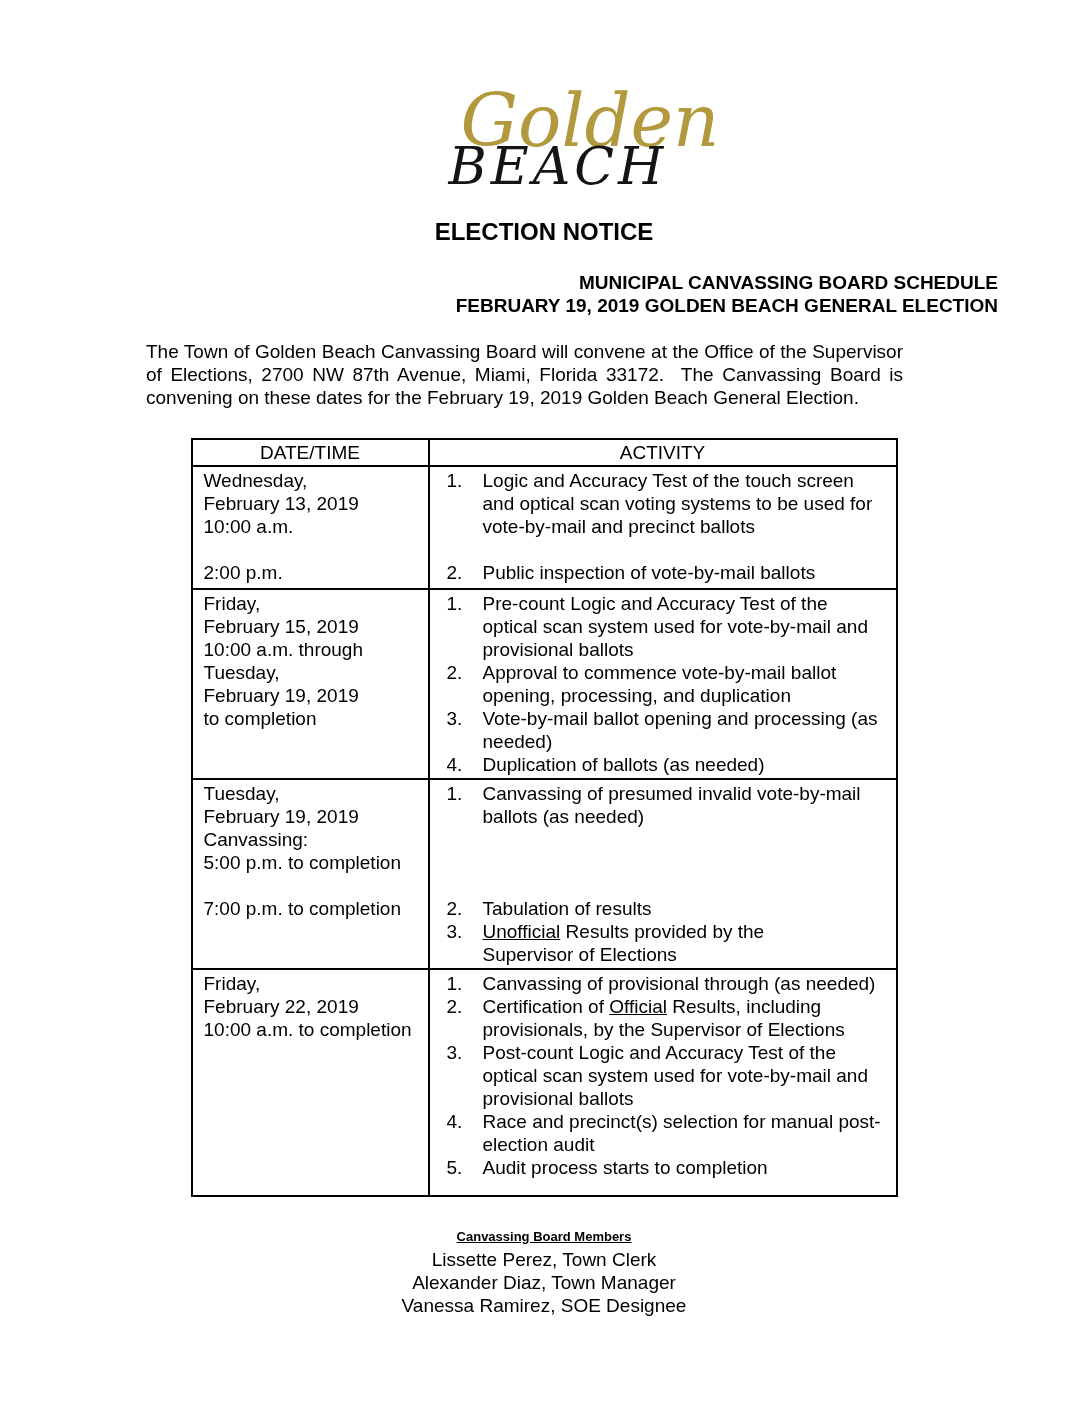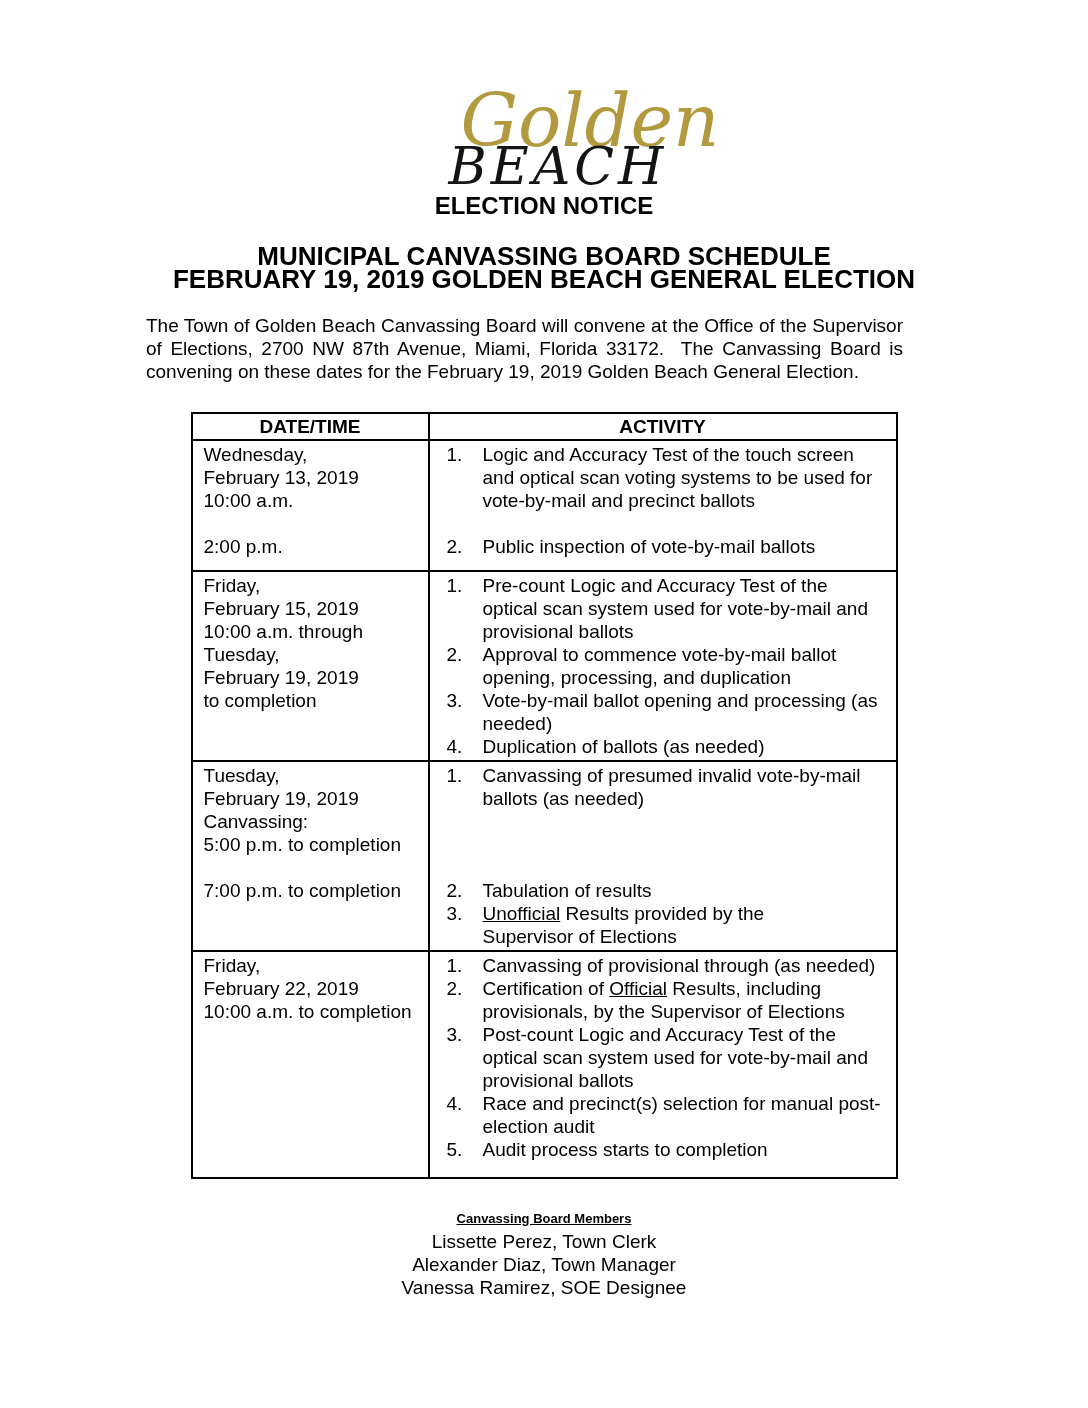--- a/index.html
+++ b/index.html
@@ -22,40 +22,40 @@
     transform:translateX(46px);
   }
   .logo-beach{
     font-family:"DejaVu Serif",serif;font-style:italic;
     font-size:52px;line-height:52px;letter-spacing:4px;
     margin-top:-24px;
     transform:translateX(14px);
     color:#141414;
   }
   
-  .title{text-align:center;font-size:24px;line-height:28px;font-weight:bold;}
-  .subtitle{margin-top:25px;text-align:center;font-weight:bold;font-size:26px;line-height:23px;}
+  .title{margin-top:26px;text-align:center;font-size:24px;line-height:28px;font-weight:bold;}
+  .subtitle{margin-top:25px;text-align:right;font-weight:bold;font-size:19px;line-height:23px;}
   
   .intro{margin:23px 95px 0 56px;text-align:justify;}
   
   table.sched{
     border-collapse:collapse;
     margin:29px auto 0;
     table-layout:fixed;
     width:705px;
   }
   table.sched col.c-date{width:237px;}
   table.sched col.c-act{width:468px;}
   table.sched th,table.sched td{
     border:2px solid #000000;
     vertical-align:top;
     font-size:19px;line-height:23px;
   }
-  table.sched th{font-weight:bold;padding:1px 0;}
-  td.date-cell{padding:2px 6px 12px 11px;border-radius:7px;}
+  table.sched th{font-weight:normal;padding:1px 0;}
+  td.date-cell{padding:2px 6px 4px 11px;border-radius:7px;}
   td.act-cell{padding:2px 10px 2px 17px;}
   td.pad-b{padding-bottom:16px;}
   .dl{min-height:23px;}
   .item{display:flex;}
   .num{width:36px;flex:none;}
   .txt{flex:1;}
   .gap1{margin-top:23px;}
   .gap3{margin-top:69px;}
   .u{text-decoration:underline;}
   

